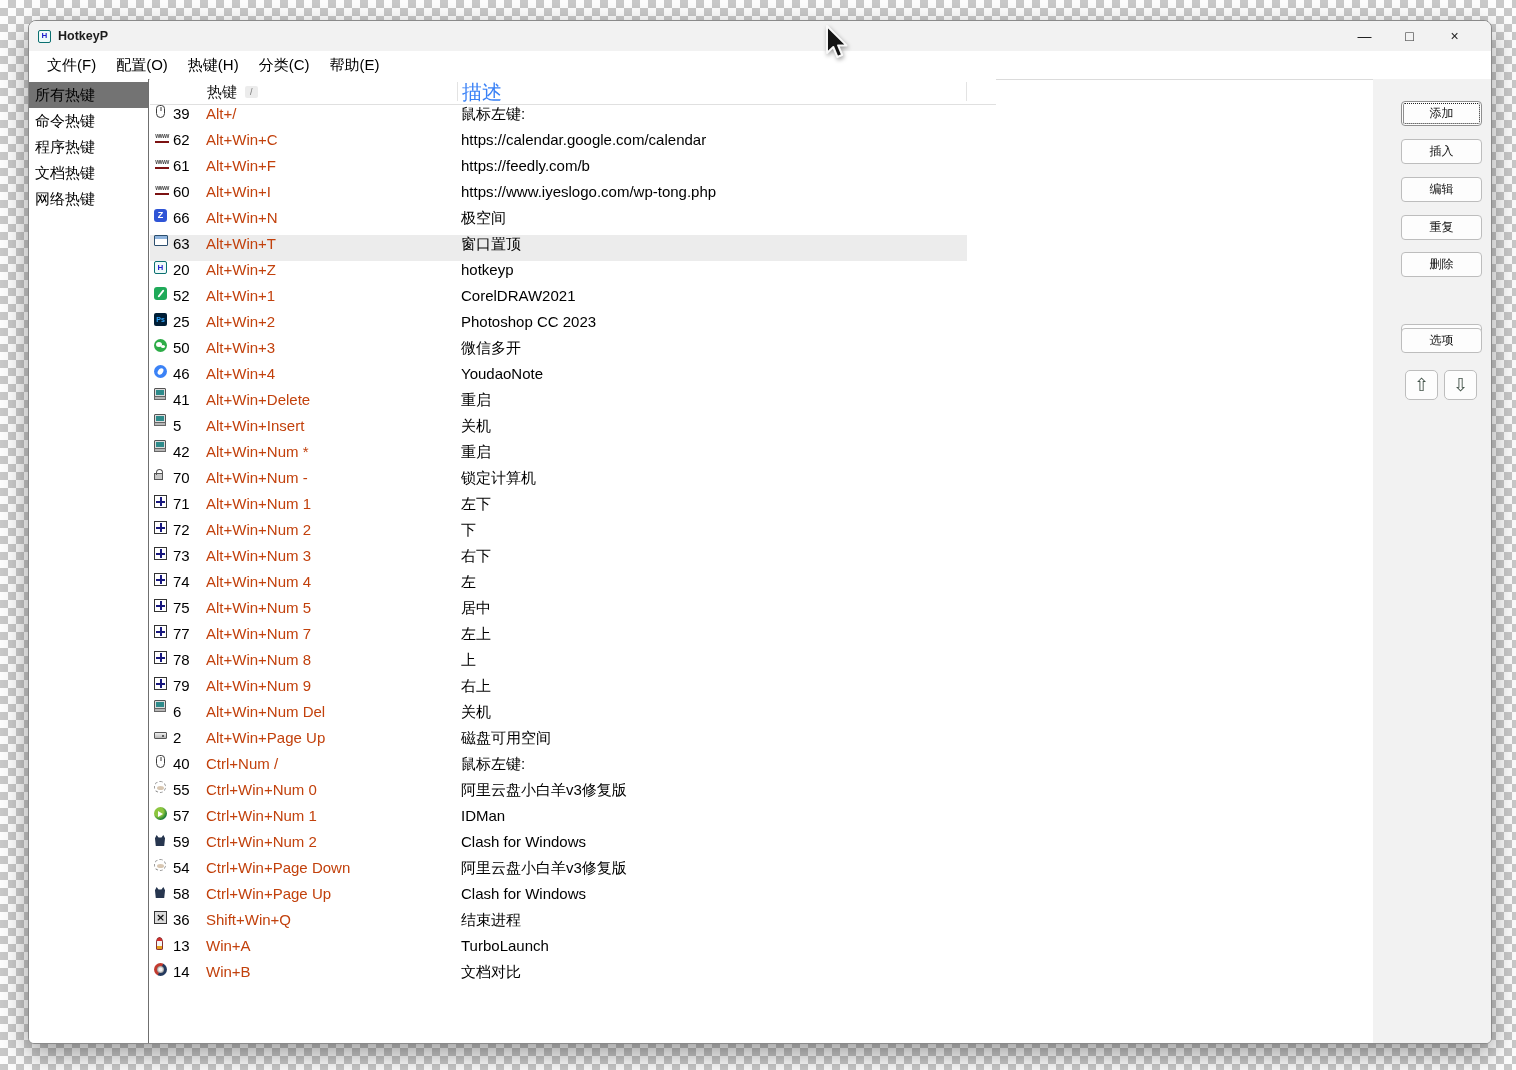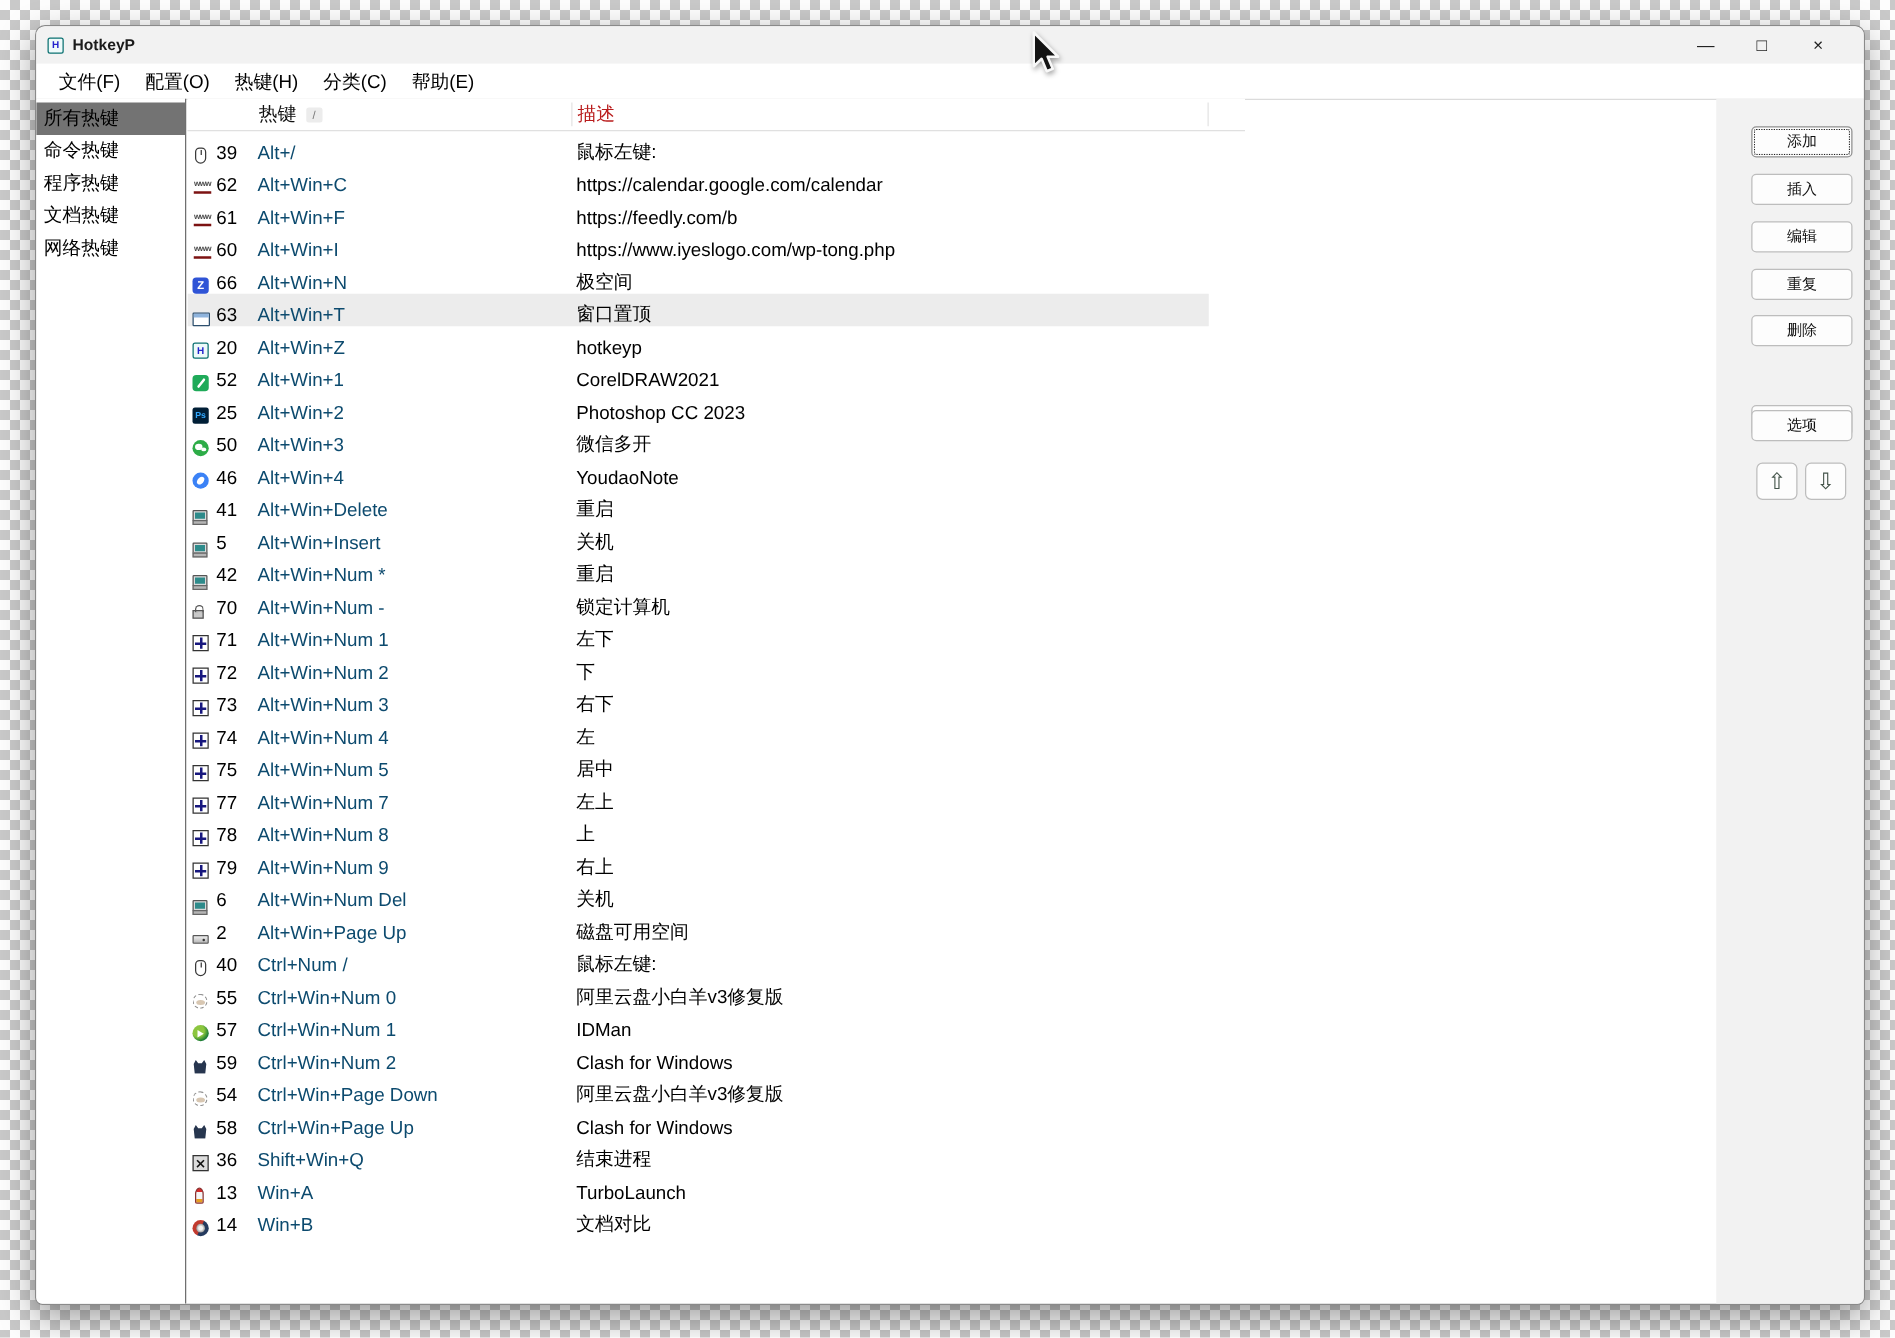--- a/index.html
+++ b/index.html
@@ -30,28 +30,28 @@
   
   .content-line{position:absolute;left:0;top:58px;right:0;height:1px;background:#bdbdbd;opacity:.55}
   .sidebar{position:absolute;left:0;top:58px;bottom:0;width:120px;background:#fff;
     border-right:1px solid #6f6f6f;box-sizing:border-box;padding-top:3px;}
   .side-item{height:26px;line-height:26px;font-size:15px;color:#000;padding-left:6px;}
   .side-item.sel{background:#737373;}
   .list-header{position:absolute;left:121px;top:58px;width:846px;height:26px;background:#fff;
     border-bottom:1px solid #e0e0e0;box-sizing:border-box;}
   .hk-col{position:absolute;left:57px;top:0;height:26px;line-height:26px;font-size:15px;color:#111;display:flex;align-items:center;gap:8px;}
   .sort-glyph{font-size:9px;color:#777;background:#ececec;border-radius:2px;padding:1px 5px;line-height:10px;}
-  .desc-col{position:absolute;left:312px;top:0;height:26px;line-height:26px;font-size:15px;color:#b91c1c;}
+  .desc-col{position:absolute;left:312px;top:0;height:26px;line-height:26px;font-size:20px;color:#3b82f6;}
   .hsep{position:absolute;top:3px;bottom:3px;width:1px;background:#e3e3e3;}
   .rows{position:absolute;left:121px;top:84px;bottom:0;width:1222px;overflow:hidden;}
-  .list-row{width:817px;height:26px;display:flex;align-items:flex-end;box-sizing:border-box;padding-left:4px;}
+  .list-row{width:817px;height:26px;display:flex;align-items:flex-start;box-sizing:border-box;padding-left:4px;}
   .list-row.sel{background:#ececec;}
   .cell-icon{width:19px;display:flex;align-items:center;flex:none;}
   .cell-num{width:33px;font-size:15px;color:#000;flex:none;}
-  .cell-hotkey{width:255px;font-size:15px;color:#0c4a6e;flex:none;}
+  .cell-hotkey{width:255px;font-size:15px;color:#c2410c;flex:none;}
   .cell-desc{flex:1;font-size:15px;color:#000;white-space:nowrap;}
   
   .vscroll{position:absolute;left:1349px;top:75px;width:3px;height:450px;background:#8f8f8f;border-radius:2px;}
   
   .panel{position:absolute;left:1344px;top:58px;right:0;bottom:0;background:#f2f2f2;}
   .pbtn{position:absolute;left:28px;width:81px;height:25px;background:#fdfdfd;
     border:1px solid #bdbdbd;border-radius:4px;font-size:12px;color:#111;
     display:flex;align-items:center;justify-content:center;box-sizing:border-box;
     font-family:inherit;}
   .pbtn.focused{border-color:#8f8f8f;outline:1px dotted #222;outline-offset:-3px;}

